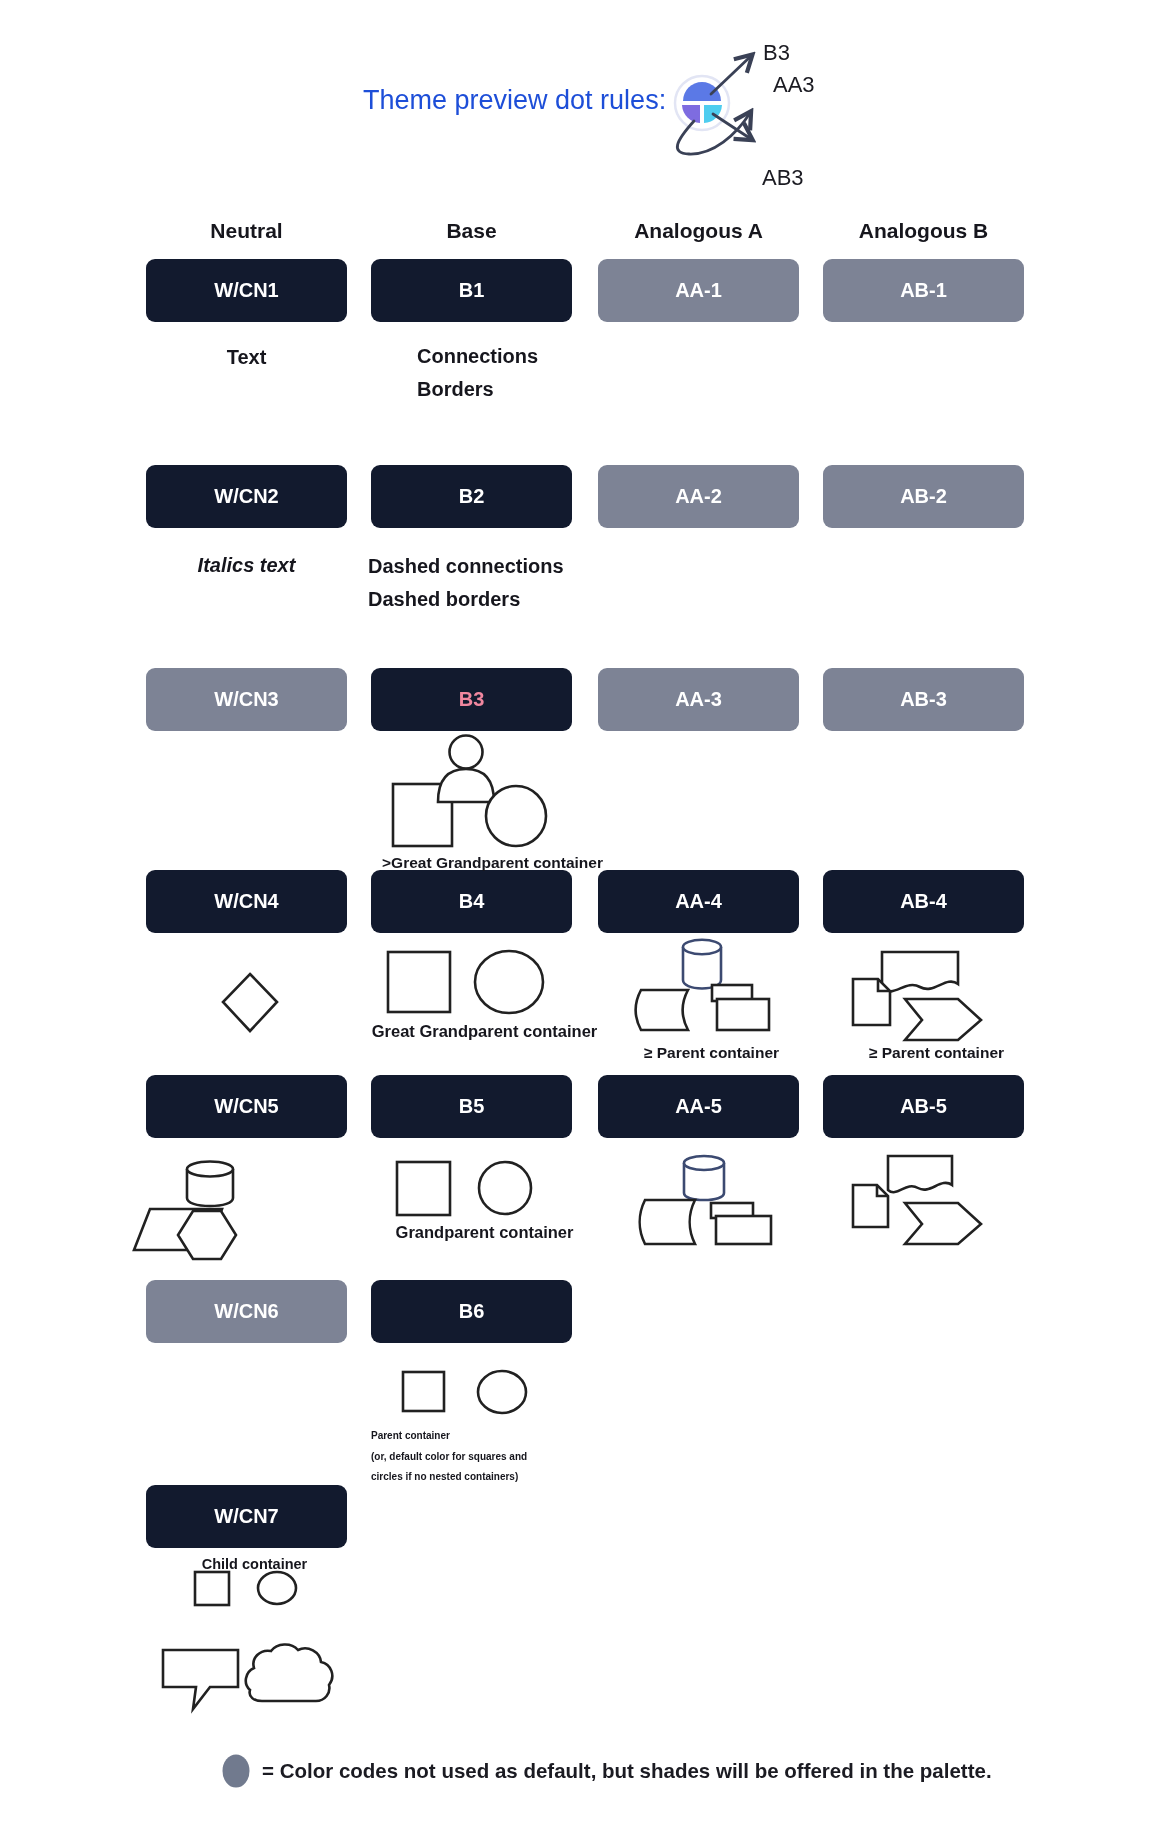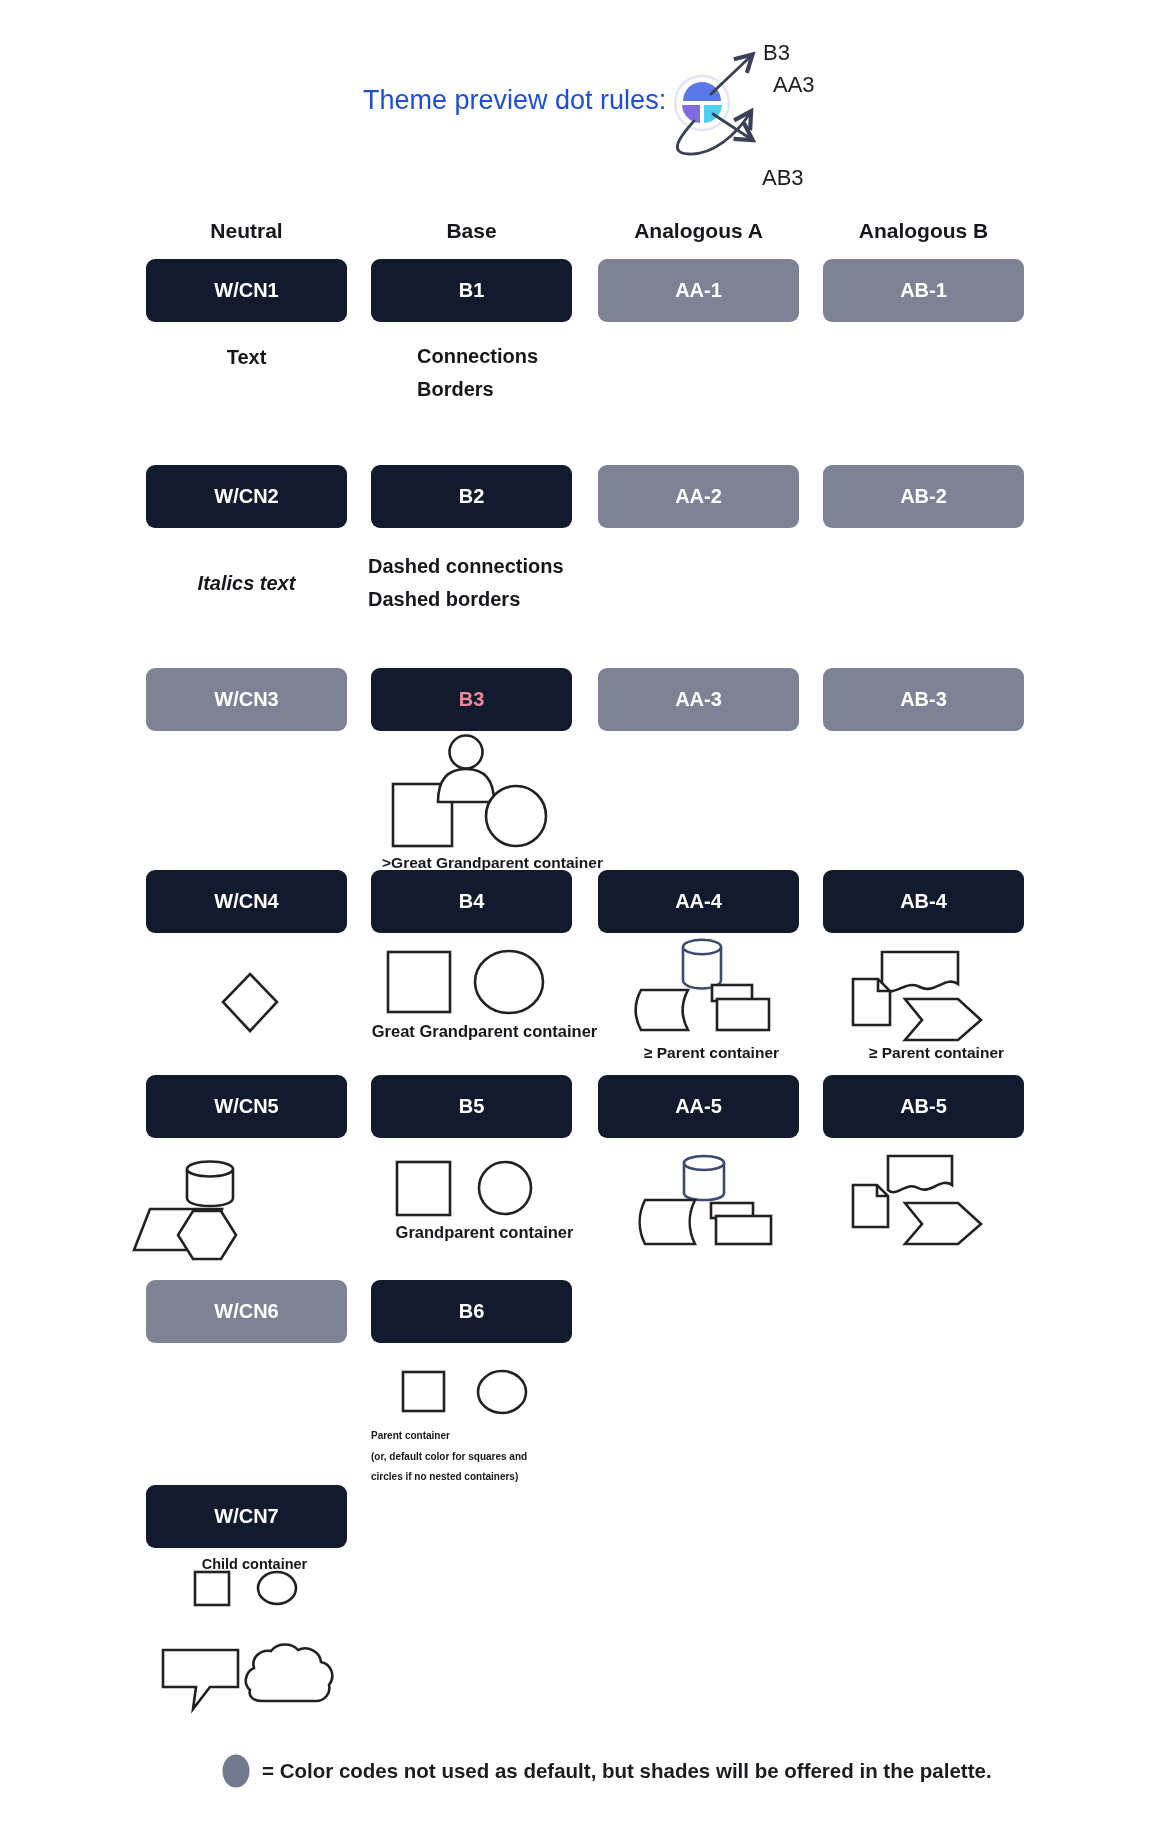--- a/index.html
+++ b/index.html
@@ -157,21 +157,21 @@
   <div class="swatch tone-gray c4 r3">AB-3</div>
   <div class="swatch tone-dark c4 r4">AB-4</div>
   <div class="swatch tone-dark c4 r5">AB-5</div>
 
   <div class="note center" style="left:146px;top:341px;">Text</div>
   <div class="note" style="left:417px;top:340px;">
     <div>Connections</div>
     <div>Borders</div>
   </div>
 
-  <div class="note center italic" style="left:146px;top:567px;">Italics text</div>
+  <div class="note center italic" style="left:146px;top:549px;">Italics text</div>
   <div class="note" style="left:368px;top:550px;">
     <div>Dashed connections</div>
     <div>Dashed borders</div>
   </div>
 
   <div class="cap" style="left:379px;top:854px;font-size:15.5px;">&gt;Great Grandparent container</div>
   <div class="cap" style="left:371px;top:1022px;font-size:16.5px;">Great Grandparent container</div>
   <div class="cap" style="left:598px;top:1044px;font-size:15.5px;">≥  Parent container</div>
   <div class="cap" style="left:823px;top:1044px;font-size:15.5px;">≥ Parent container</div>
   <div class="cap" style="left:371px;top:1223px;font-size:16.5px;">Grandparent container</div>

